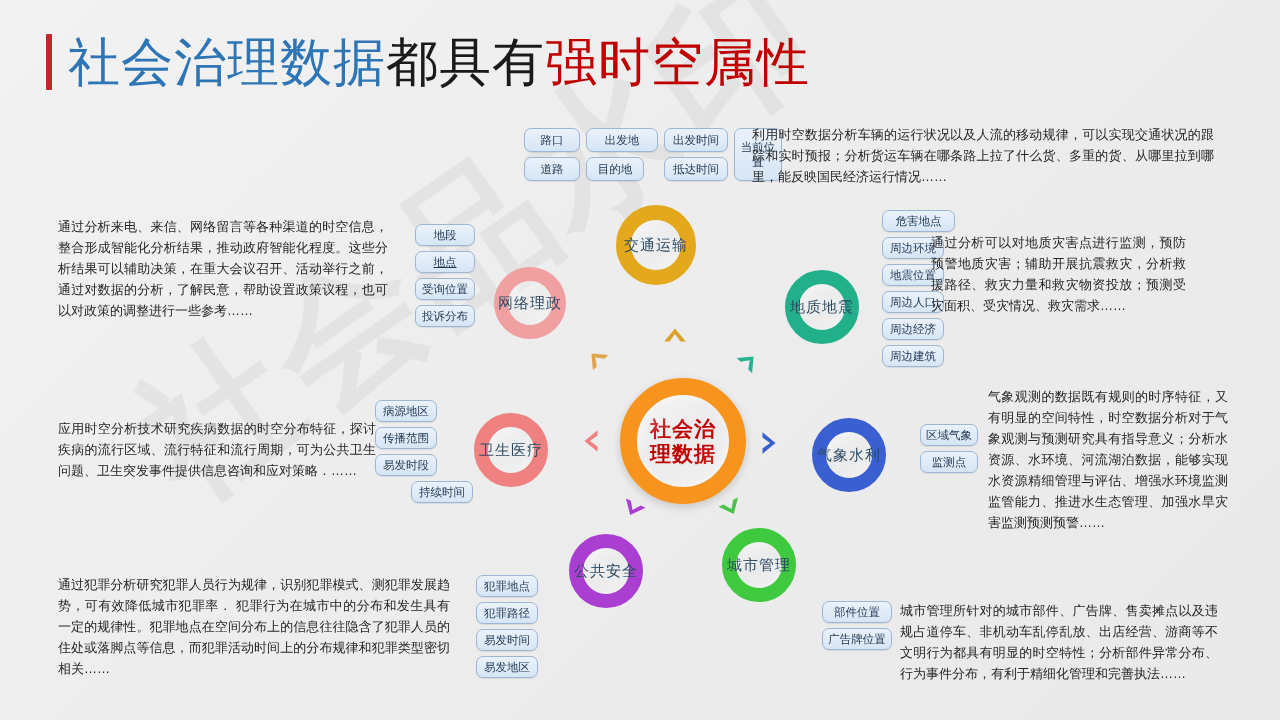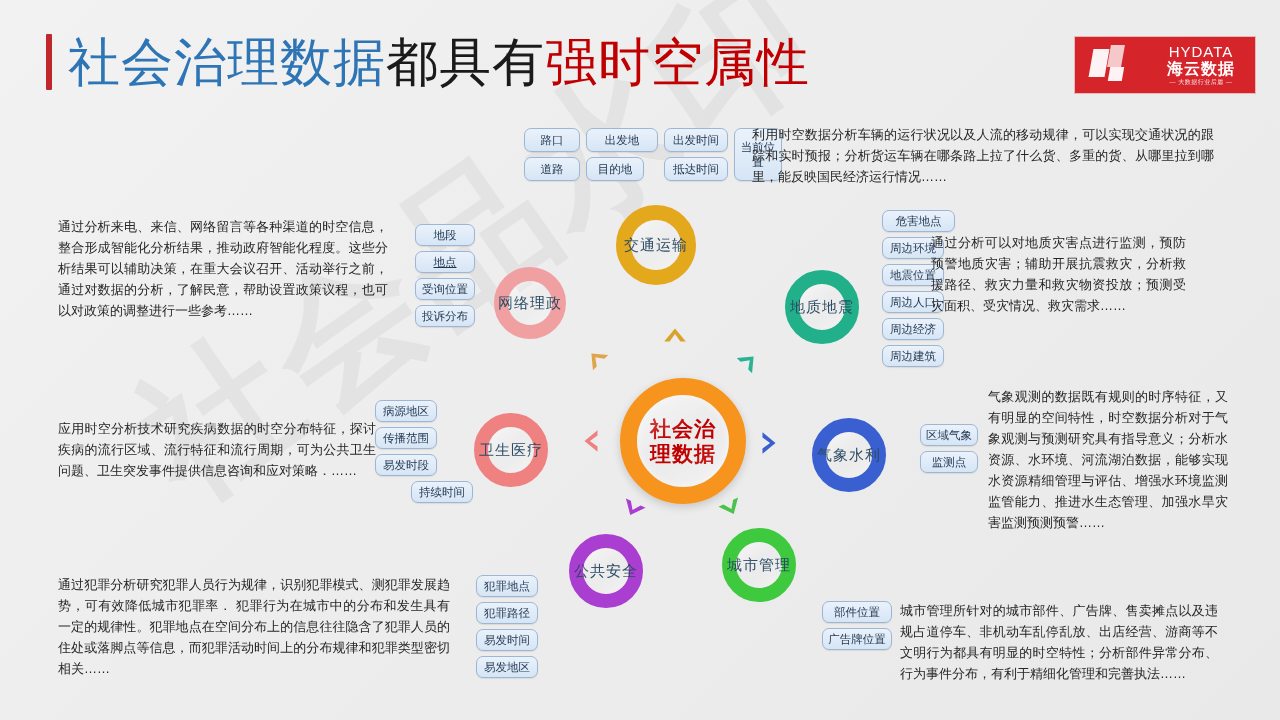--- a/index.html
+++ b/index.html
@@ -89,32 +89,20 @@
 
   <div class="watermark">社会品水印</div>
 
   <div class="title-wrap">
     <div class="title-bar"></div>
     <div class="title">
       <span class="t-blue">社会治理数据</span><span class="t-black">都具有</span><span class="t-red">强时空属性</span>
     </div>
   </div>
 
-  <div class="logo">
-    <div class="logo-mark">
-      <span class="sh s1"></span>
-        <span class="sh s2"></span>
-        <span class="sh s3"></span>
-    </div>
-    <div class="logo-text">
-      <div class="logo-en">HYDATA</div>
-      <div class="logo-cn">海云数据</div>
-      <div class="logo-tag">— 大数据行业后盾 —</div>
-    </div>
-  </div>
 
   <div class="chip-grid" style="left:524px;top:128px;">
     <div class="gcol">
       <div class="chip" style="width:56px;">路口</div>
       <div class="chip" style="width:56px;">道路</div>
     </div>
     <div class="gcol">
       <div class="chip" style="width:72px;">出发地</div>
       <div class="chip" style="width:58px;">目的地</div>
     </div>

